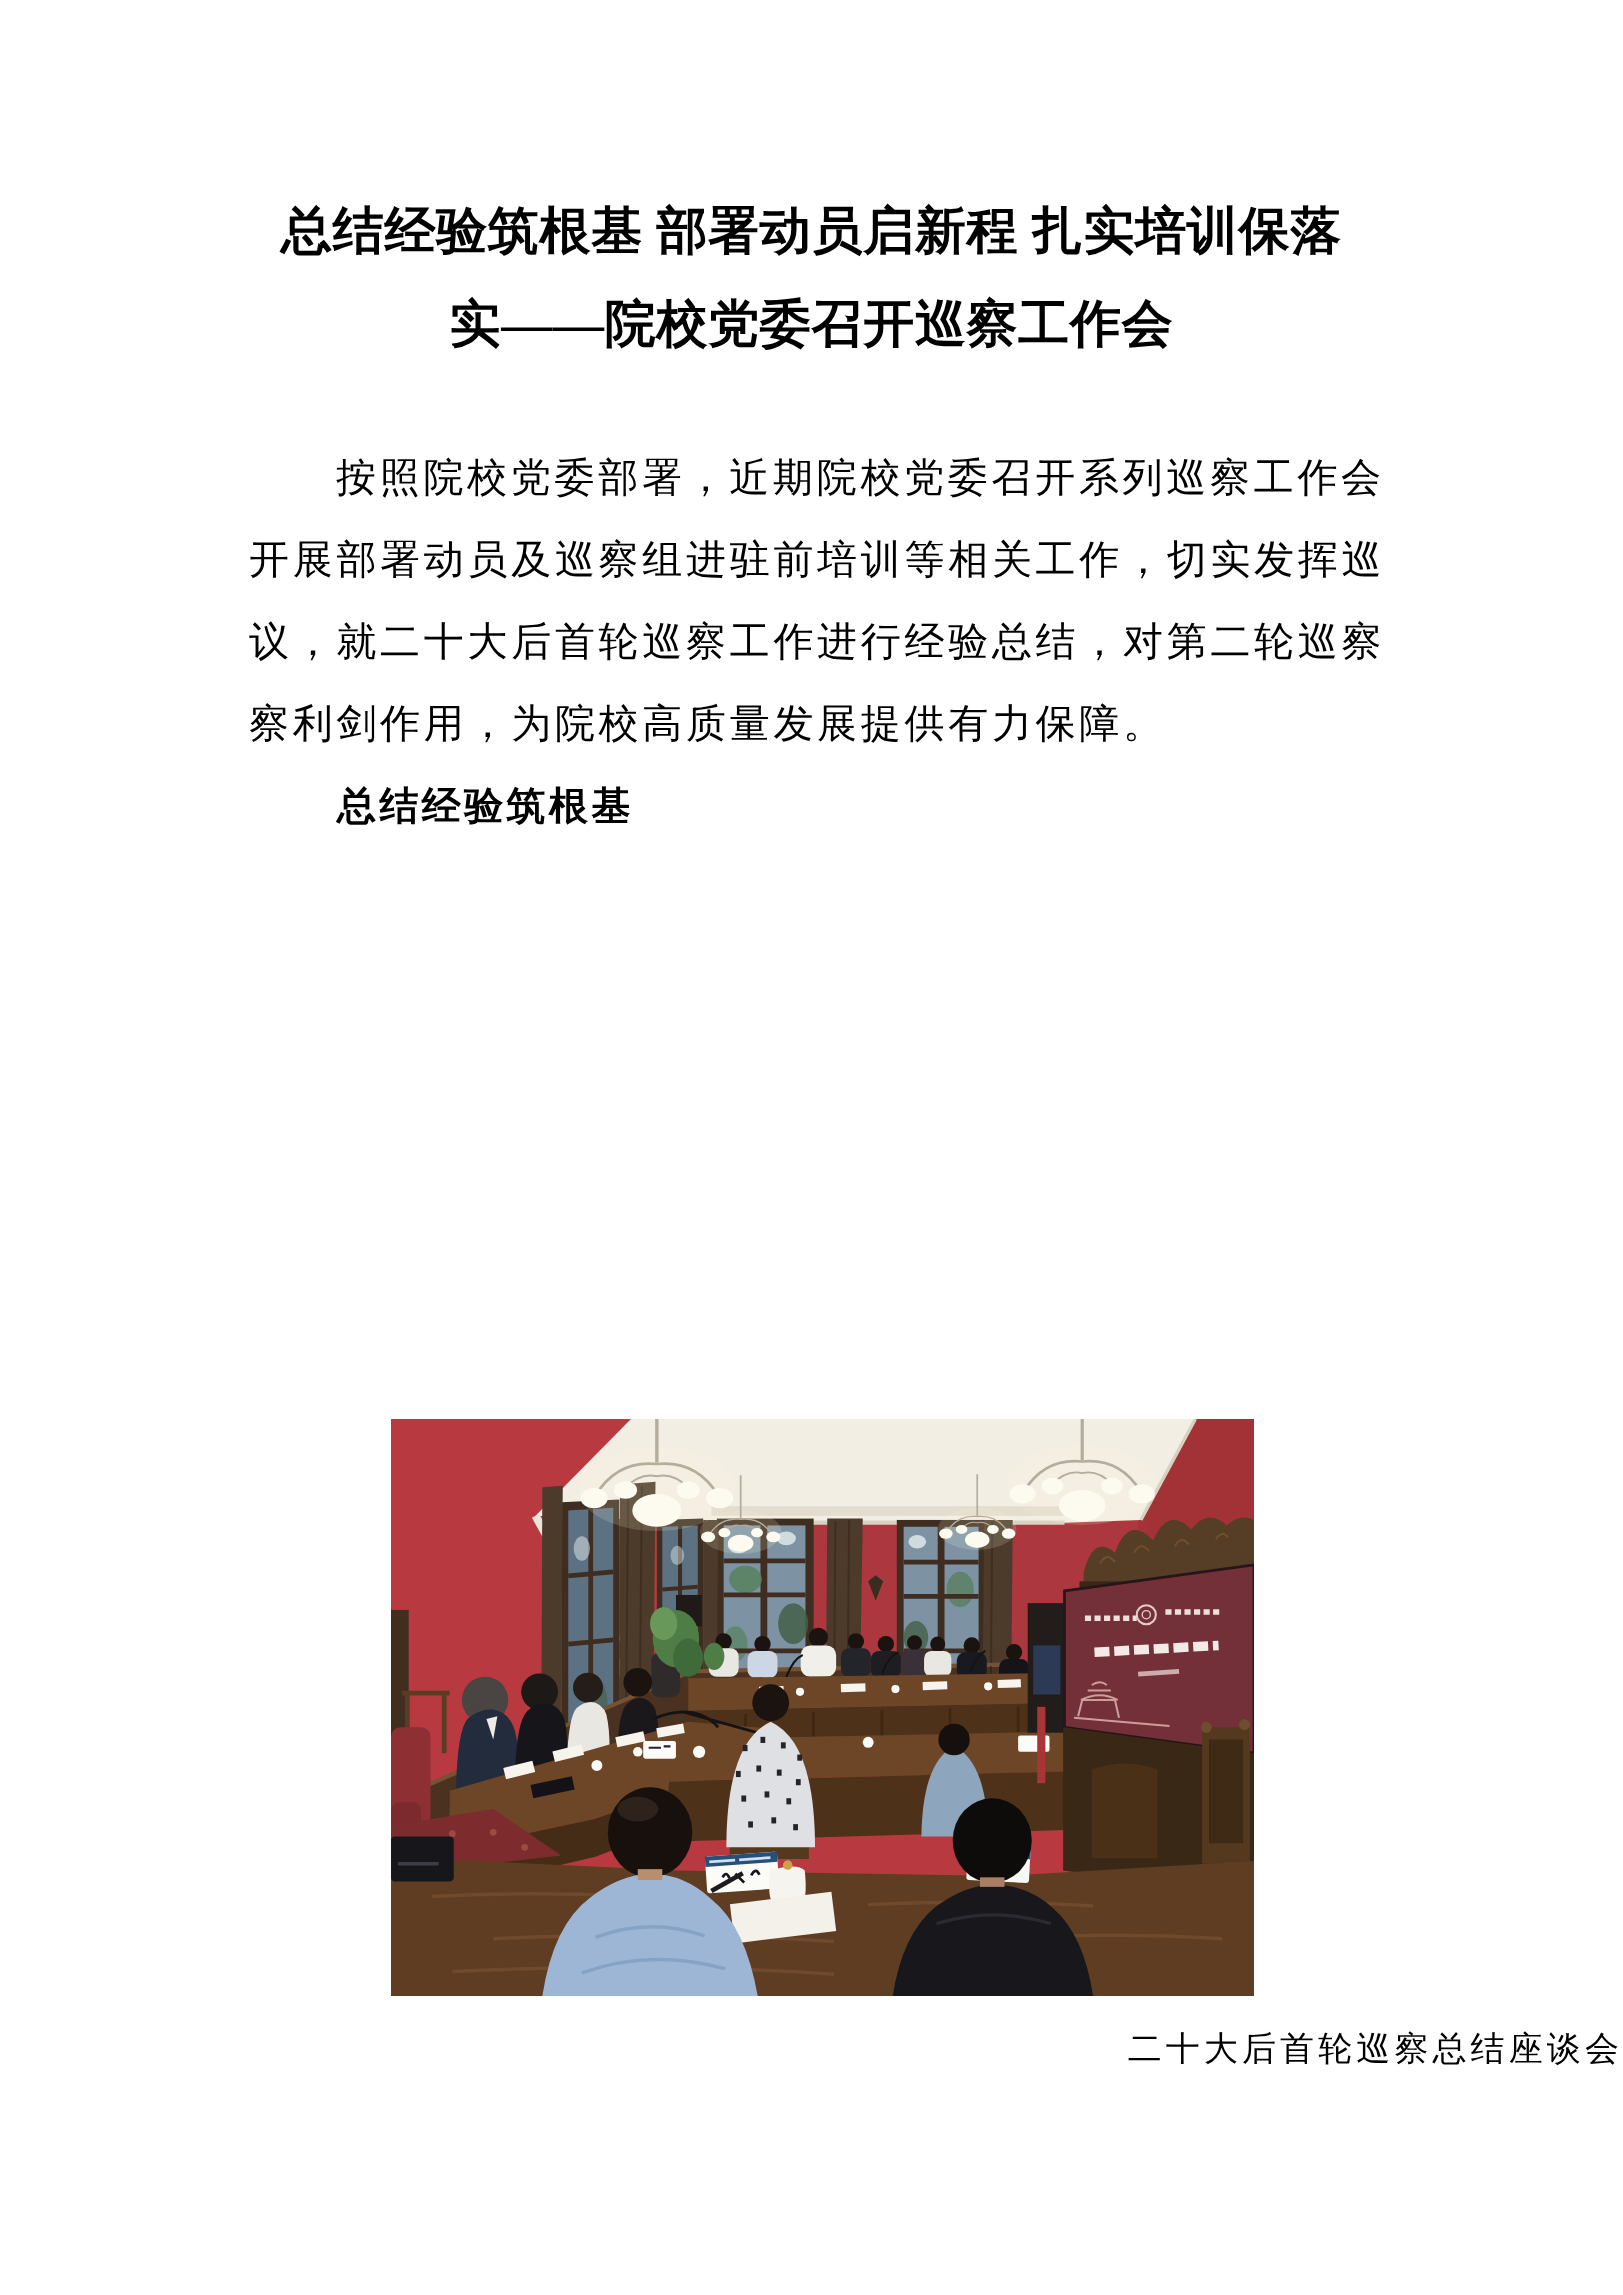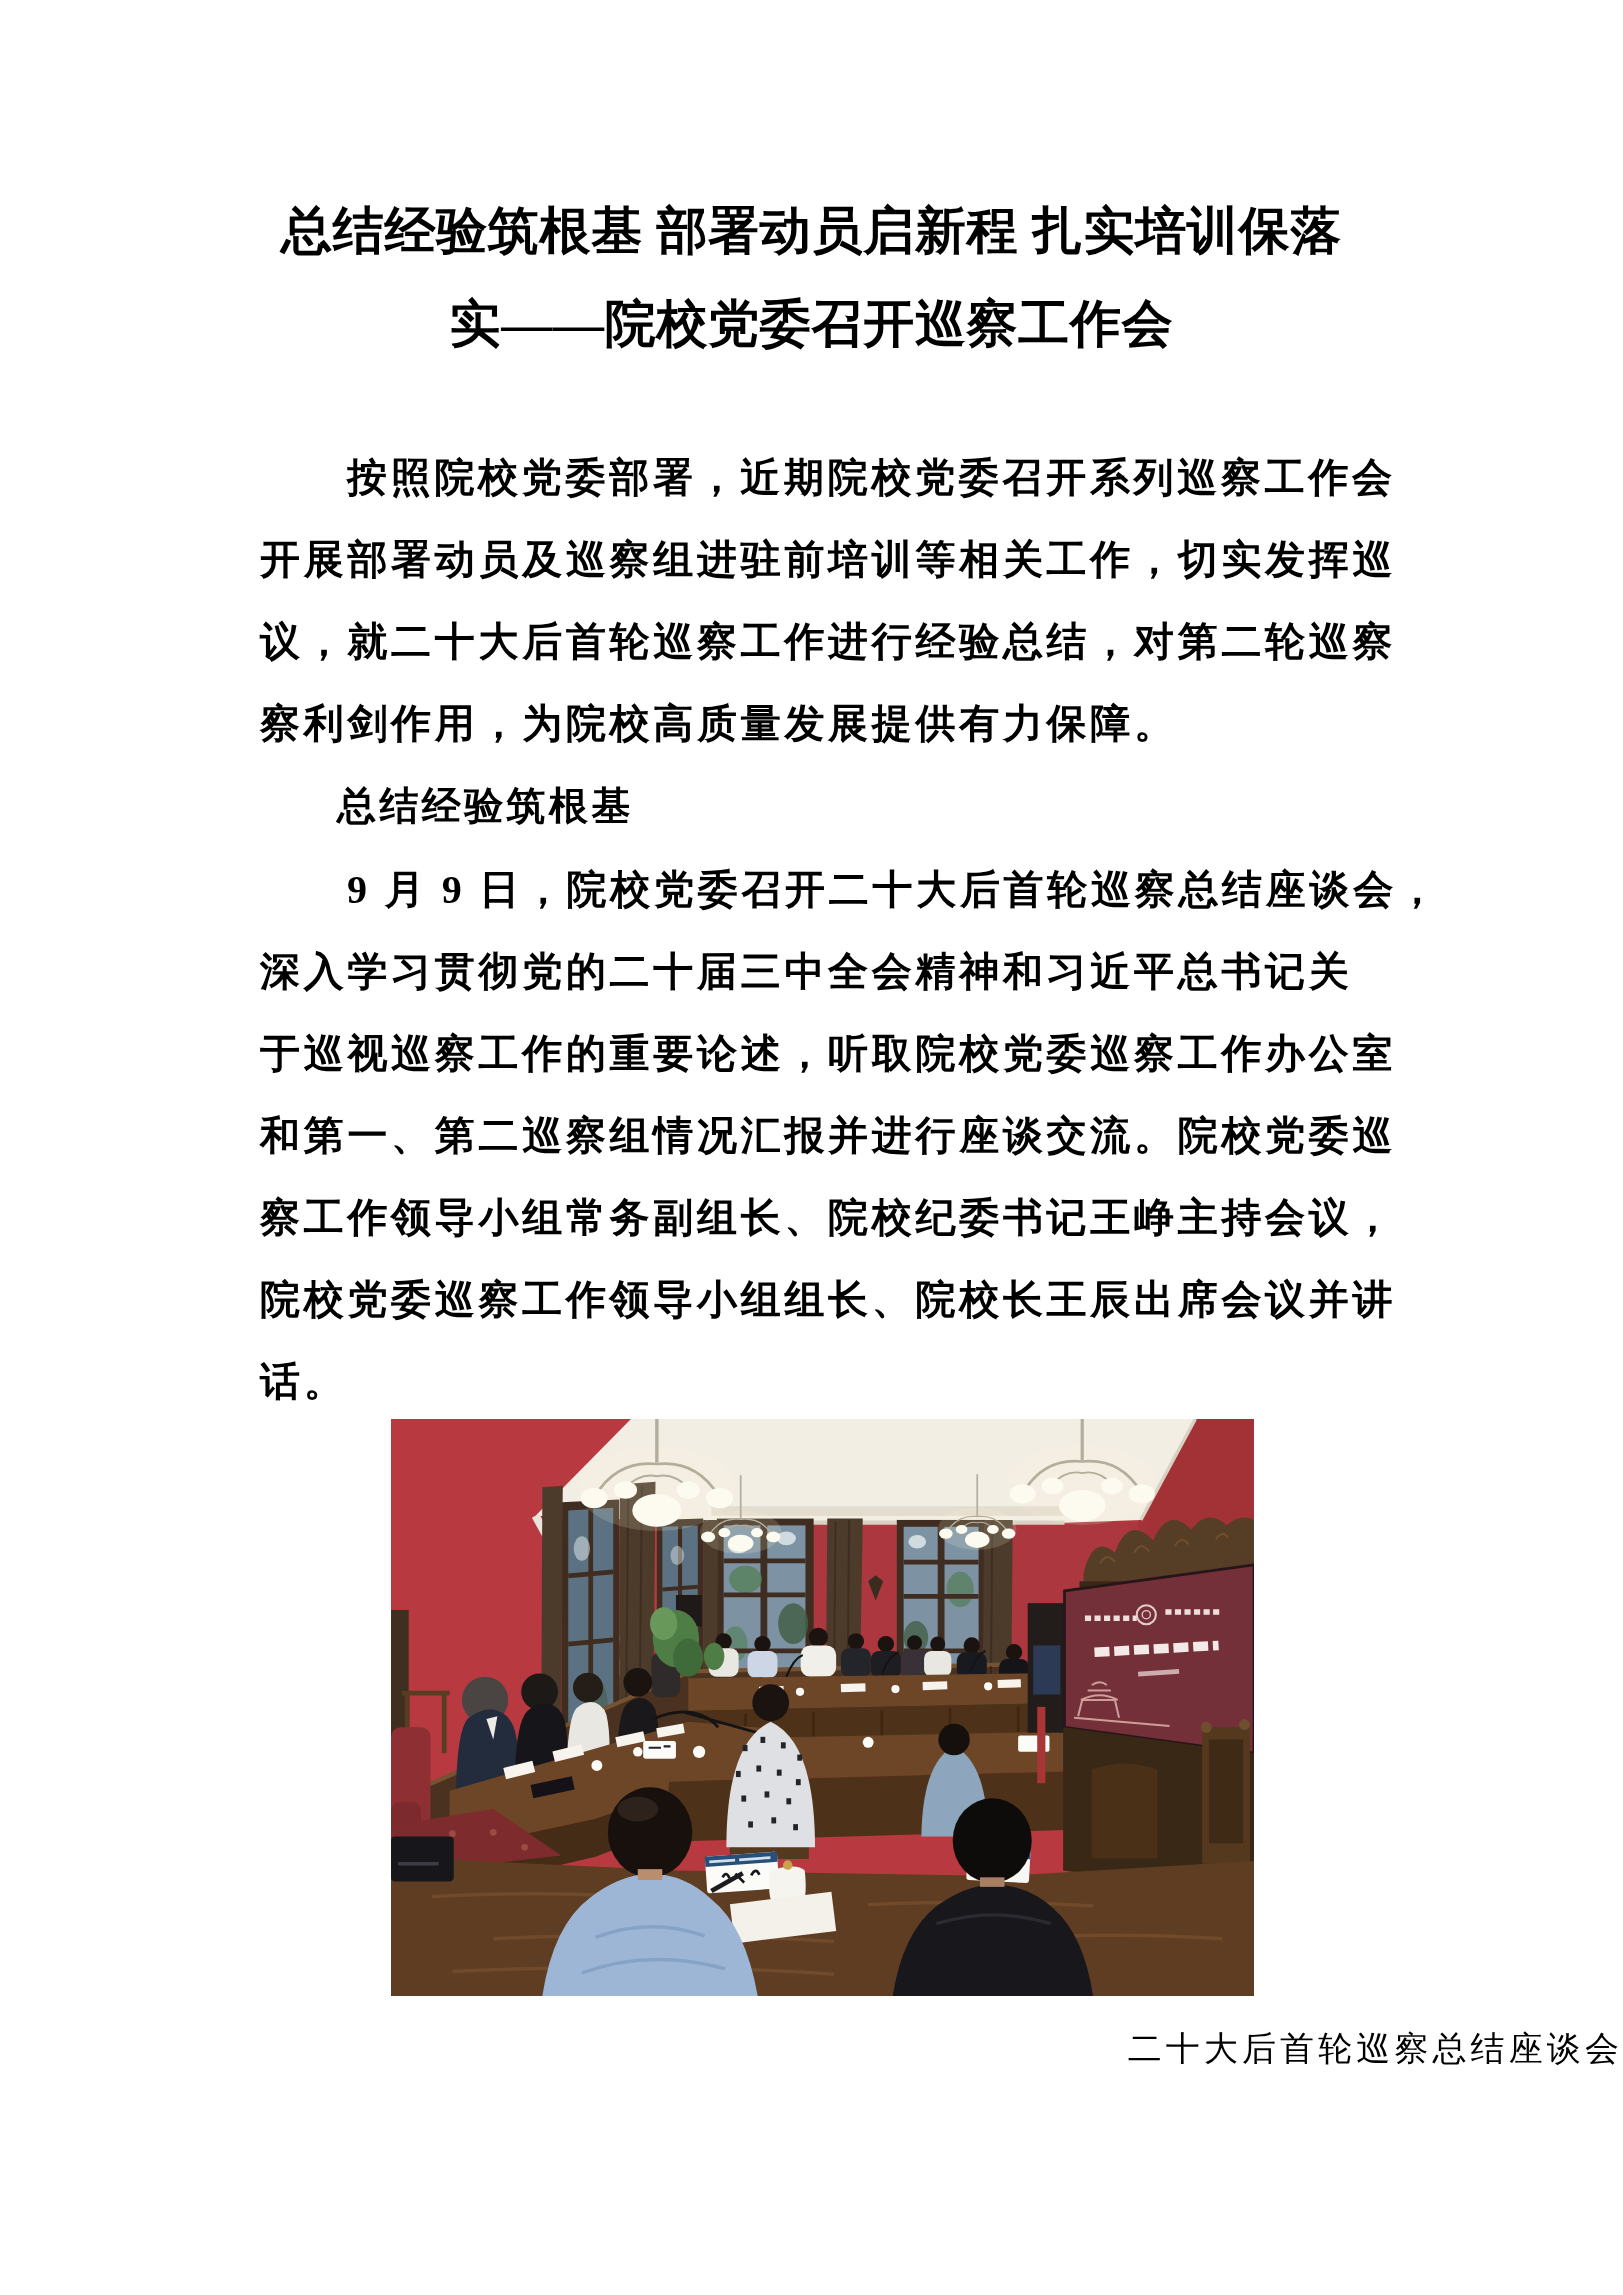--- a/index.html
+++ b/index.html
@@ -9,21 +9,21 @@
     background:#ffffff;
     font-family:"Liberation Serif","DejaVu Serif",serif;
     color:#000;
     overflow:hidden;
   }
   .title{
     position:absolute;top:185px;left:0;right:0;
     text-align:center;font-weight:bold;
   }
   .title .tline{height:93px;line-height:93px;font-size:51px;letter-spacing:0.7px;white-space:nowrap;}
-  .para{position:absolute;left:260px;width:1132px;font-weight:bold;}
+  .para{position:absolute;left:249px;width:1132px;}
   .para .line{
     height:82px;line-height:82px;font-size:40px;
     letter-spacing:3.7px;white-space:nowrap;
   }
   .para .line:first-child{padding-left:87px;}
   .p1{top:437px;}
   .p2{top:849px;}
   .subhead{
     position:absolute;top:765px;left:337px;
     height:82px;line-height:82px;font-size:39px;
@@ -55,30 +55,20 @@
   <div class="para p1">
 
   <div class="line">按照院校党委部署，近期院校党委召开系列巡察工作会</div>
       <div class="line">开展部署动员及巡察组进驻前培训等相关工作，切实发挥巡</div>
       <div class="line">议，就二十大后首轮巡察工作进行经验总结，对第二轮巡察</div>
       <div class="line">察利剑作用，为院校高质量发展提供有力保障。</div>
     </div>
 
   <div class="subhead">总结经验筑根基</div>
 
-  <div class="para p2">
-
-  <div class="line">9 月 9 日，院校党委召开二十大后首轮巡察总结座谈会，</div>
-      <div class="line">深入学习贯彻党的二十届三中全会精神和习近平总书记关</div>
-      <div class="line">于巡视巡察工作的重要论述，听取院校党委巡察工作办公室</div>
-      <div class="line">和第一、第二巡察组情况汇报并进行座谈交流。院校党委巡</div>
-      <div class="line">察工作领导小组常务副组长、院校纪委书记王峥主持会议，</div>
-      <div class="line">院校党委巡察工作领导小组组长、院校长王辰出席会议并讲</div>
-      <div class="line">话。</div>
-    </div>
 
   <div class="photo">
     <svg viewBox="0 0 1266 846" preserveAspectRatio="none" role="img" aria-label="红墙会议室内，与会人员围坐深色木质会议桌召开巡察工作座谈会，天花板悬挂吊灯，右侧大屏幕显示红色幻灯片">
       <defs>
         <g id="chand">
           <ellipse cx="0" cy="30" rx="115" ry="62" style="fill:#fff6dc" opacity="0.16"></ellipse>
           <line x1="0" y1="-130" x2="0" y2="-8" style="stroke:var(--lamp_metal)" stroke-width="5"></line>
           <path d="M-90,40 Q-58,-12 0,-6 Q58,-12 90,40" fill="none" style="stroke:var(--lamp_metal)" stroke-width="4"></path>
           <path d="M-48,30 Q-24,6 0,12 Q24,6 48,30" fill="none" style="stroke:var(--lamp_metal)" stroke-width="3"></path>
           <ellipse cx="-92" cy="44" rx="20" ry="15" style="fill:var(--lamp_white)"></ellipse>

